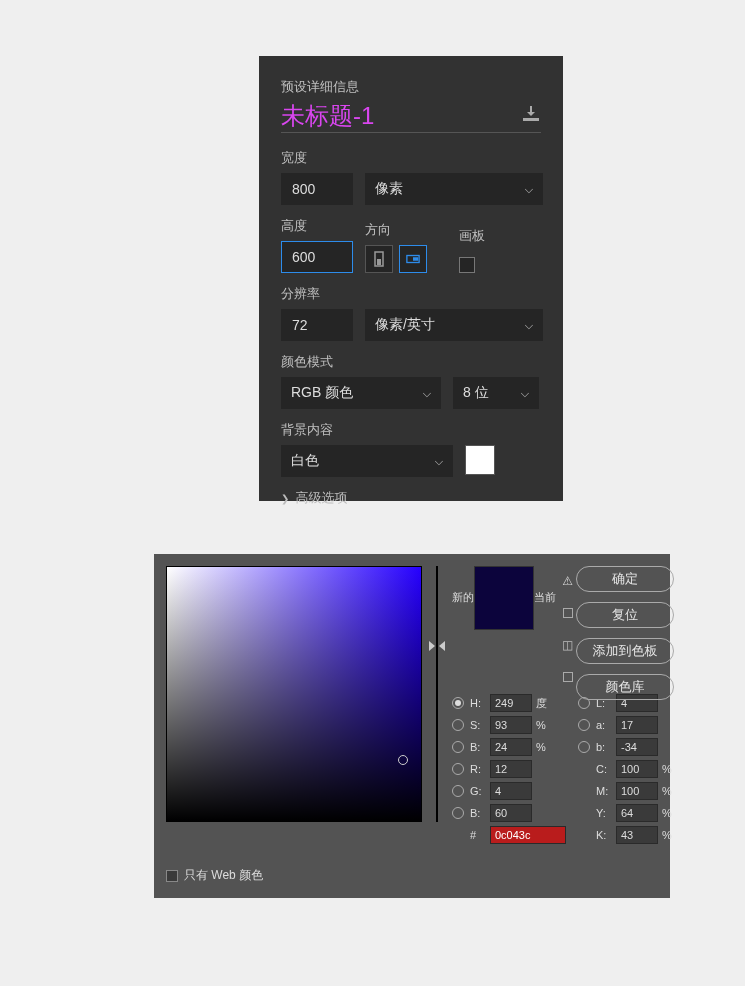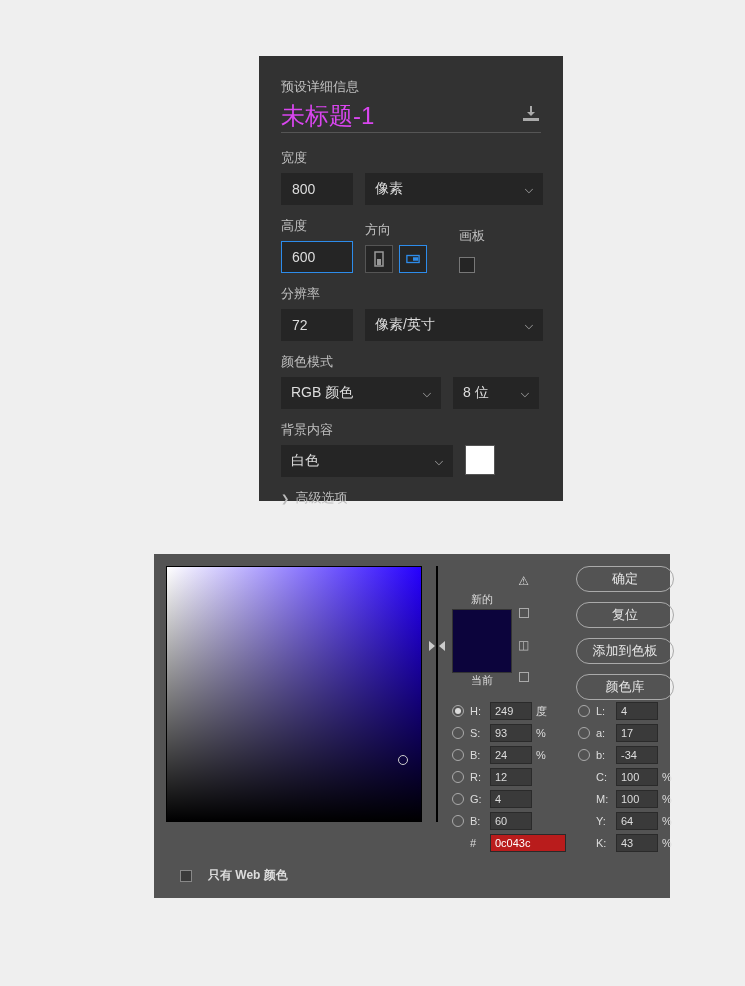--- a/index.html
+++ b/index.html
@@ -98,21 +98,21 @@
 }
 .hue-arrow-l, .hue-arrow-r {
   position: absolute; width: 0; height: 0; top: 31%;
   border-top: 5px solid transparent; border-bottom: 5px solid transparent;
 }
 .hue-arrow-l { left: -8px; border-left: 6px solid #ccc; transform: translateY(-50%);}
 .hue-arrow-r { right: -8px; border-right: 6px solid #ccc; transform: translateY(-50%);}
 
 .right-col { flex: 1; display: flex; flex-direction: column; gap: 8px; position: relative;}
 .preview-row { display: flex; align-items: flex-start; gap: 6px;}
-.preview-stack { display: flex; flex-direction: column; align-items: center; margin-top: 26px;}
+.preview-stack { display: flex; flex-direction: row; align-items: center;}
 .preview-label { font-size: 11px; color: #ddd; margin-bottom: 2px;}
 .preview-box { width: 60px; height: 64px; border: 1px solid #333; display: flex; flex-direction: column;}
 .preview-new { flex: 1; background: #0c043c; }
 .preview-old { flex: 1; background: #0c043c; }
 .warn-icons { display: flex; flex-direction: column; gap: 20px; padding-top: 8px; font-size: 12px; align-items: center;}
 .warn-tri { color: #ddd; }
 .warn-sq { width: 10px; height: 10px; border: 1px solid #aaa; display:inline-block; }
 .cube3d { color: #bbb; }
 
 .btn-col { display: flex; flex-direction: column; gap: 10px; position: absolute; right: 4px; top: 0;}
@@ -132,21 +132,21 @@
 }
 .radio { width: 12px; height: 12px; border: 1px solid #aaa; border-radius: 50%; cursor: pointer; position: relative;}
 .radio.checked::after { content:""; position:absolute; left:2px; top:2px; width:6px; height:6px; background:#ddd; border-radius:50%;}
 .val-input {
   background: #3a3a3a; border: 1px solid #2a2a2a; color: #ddd;
   height: 18px; font-size: 11px; padding: 0 4px; width: 42px; text-align: left;
 }
 .val-input.sel { background: #b91c1c; color: #fff;}
 .unit, .chan { color: #ddd; font-size: 11px;}
 .spacer { width: 18px;}
-.webonly-row { display: flex; align-items: center; gap: 16px; position: absolute; bottom: 14px; left: 26px; font-size: 12px; font-weight: bold;}
+.webonly-row { display: flex; align-items: center; gap: 6px; position: absolute; bottom: 14px; left: 12px; font-size: 12px;}
 .small-check { width: 12px; height: 12px; border: 1px solid #888; background:#3a3a3a; cursor:pointer;}
 .empty {width:14px;}
 </style>
 </head>
 <body>
 
 <div class="new-doc-panel">
   <span class="section-label">预设详细信息</span>
   <div class="title-row">
     <input class="title-input" value="未标题-1" style="">

